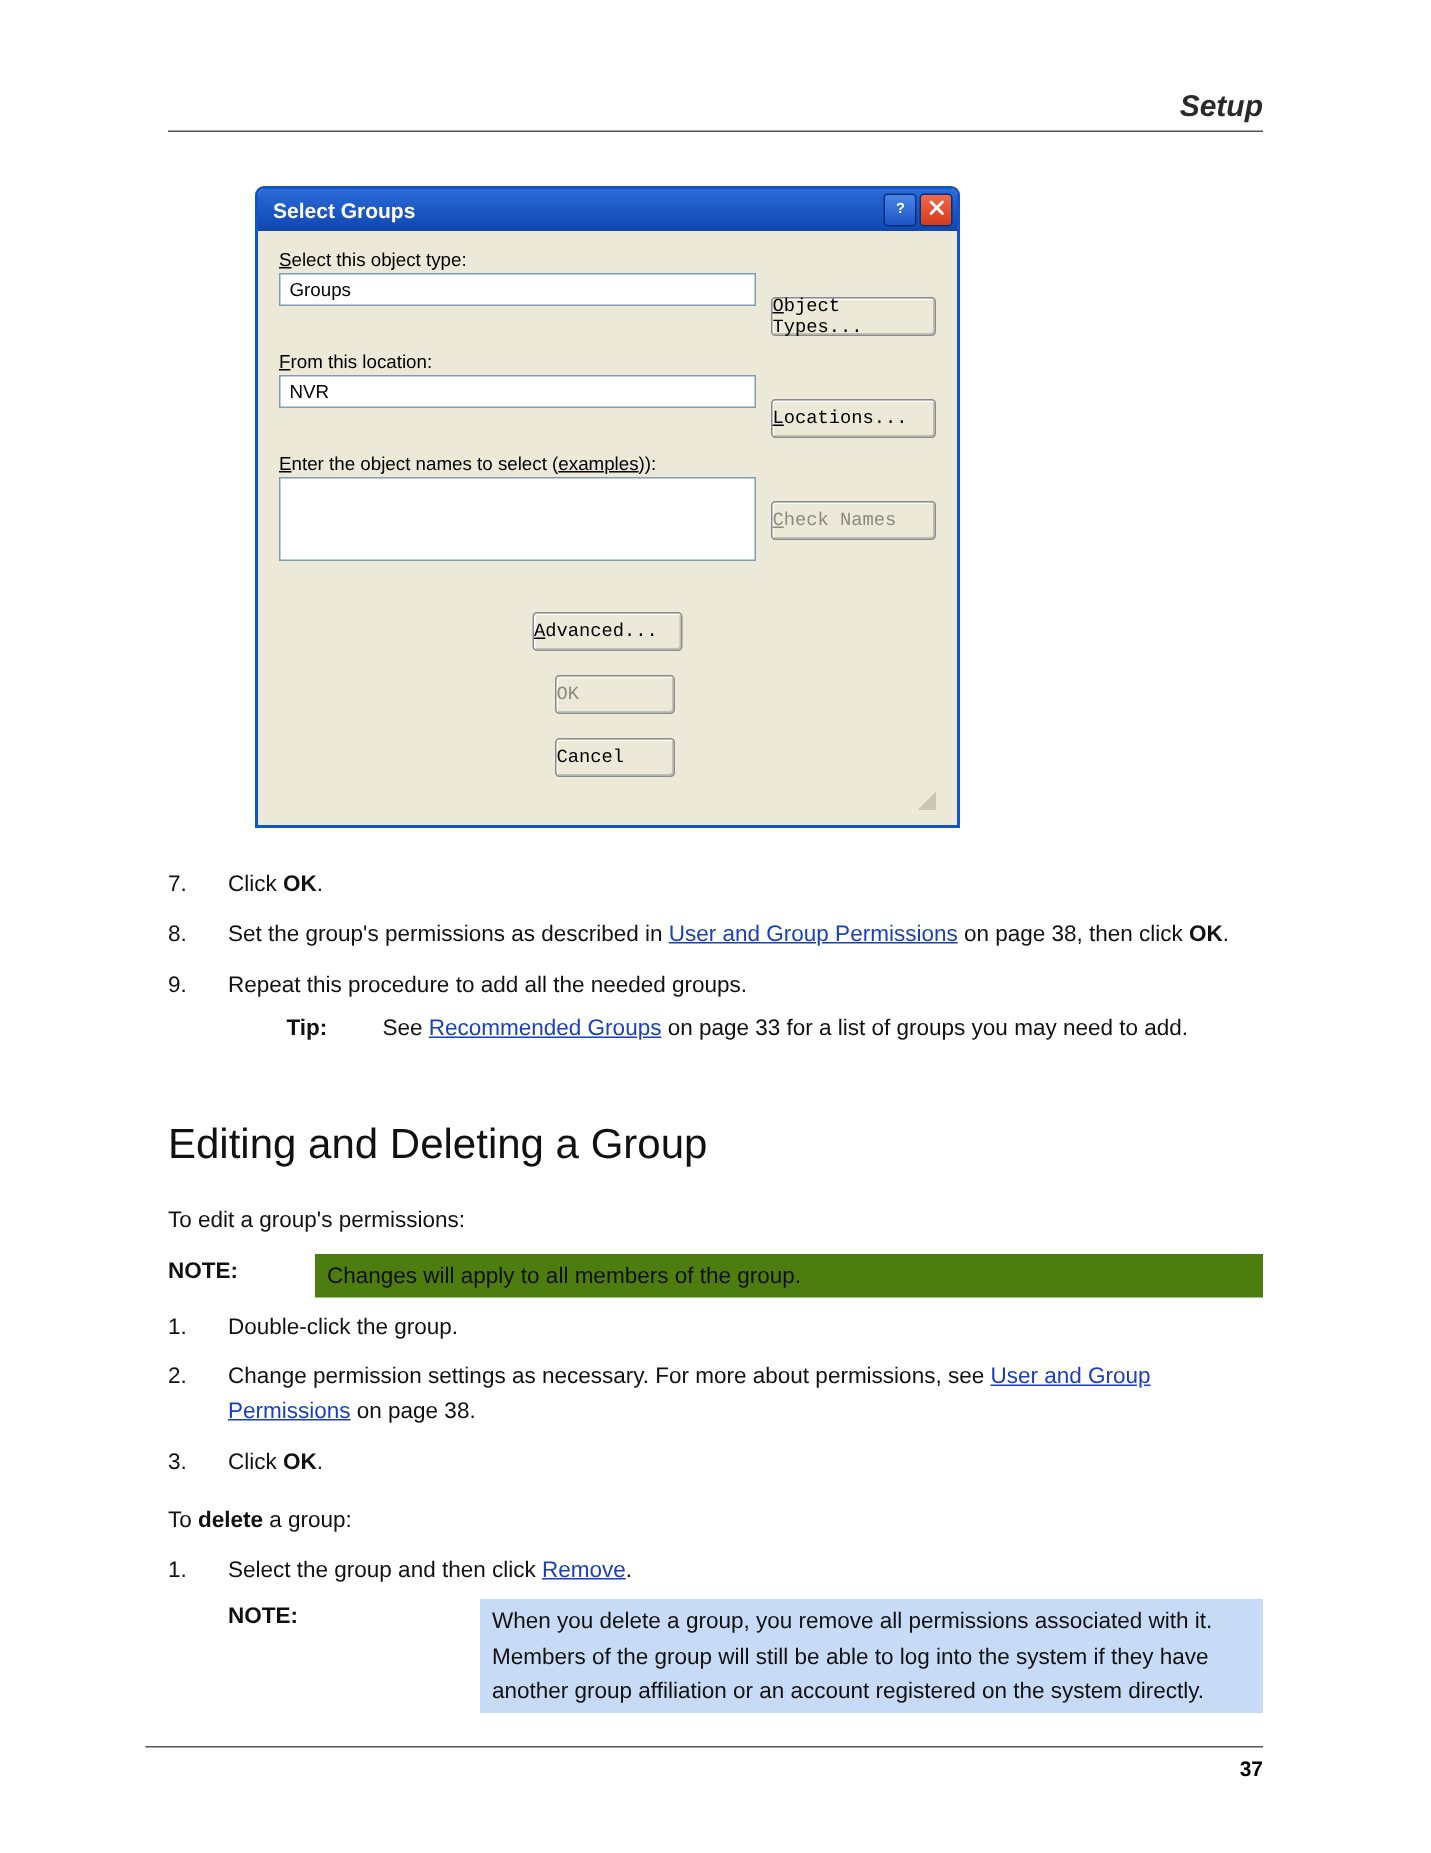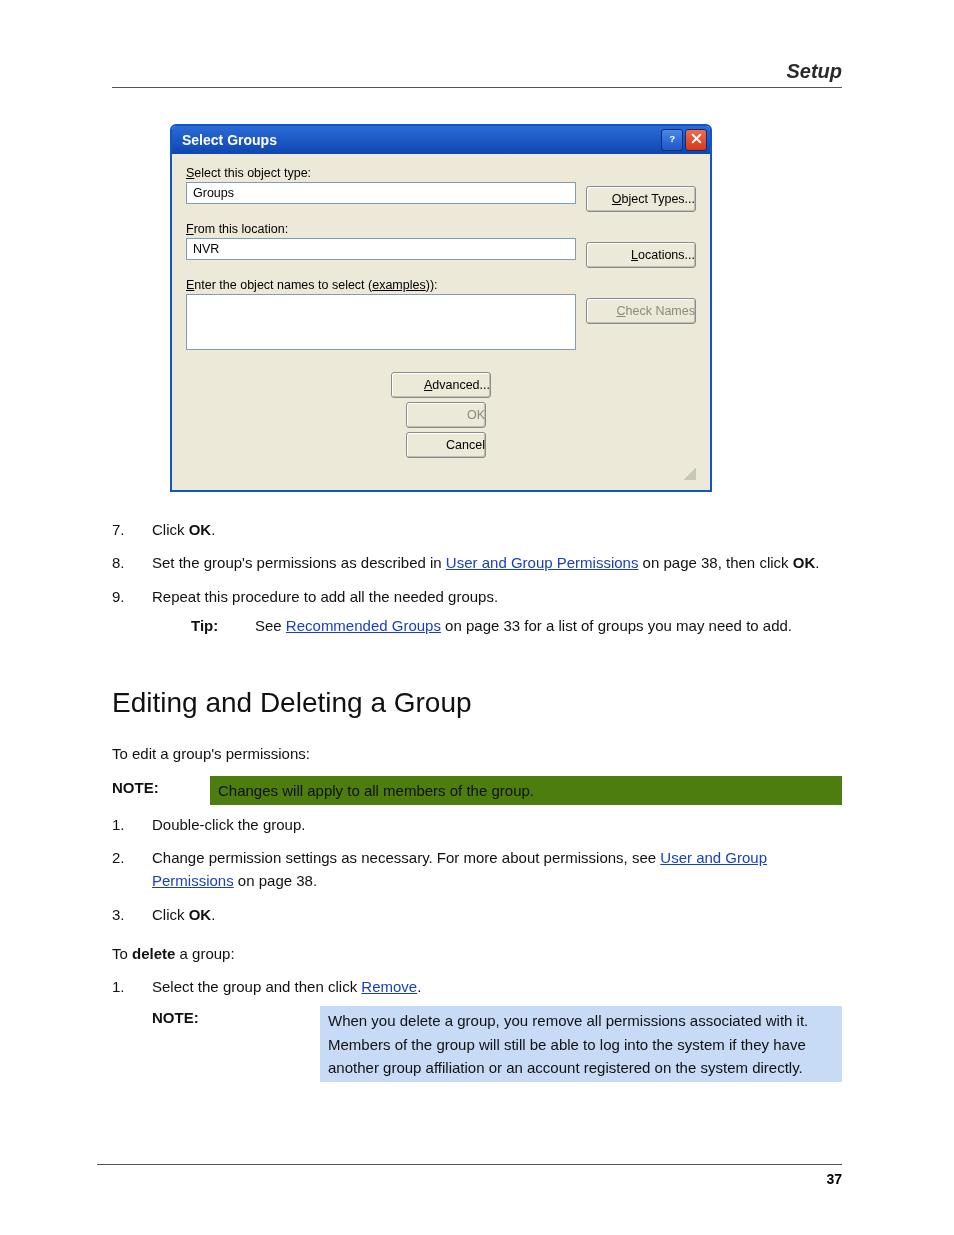--- a/index.html
+++ b/index.html
@@ -24,21 +24,21 @@
     font-size: 20px;
     color: #2a2a2a;
     border-bottom: 1px solid #555;
     padding-bottom: 4px;
     margin-bottom: 36px;
     font-family: Arial, sans-serif;
   }
   
   .dialog-wrap {
     margin: 0 0 0 58px;
-    width: 542px;
+    width: 470px;
   }
   .dialog {
     border: 2px solid #1156c4;
     border-radius: 6px 6px 0 0;
     background: #ece9d8;
     font-family: Tahoma, Arial, sans-serif;
     font-size: 12.5px;
     color: #000;
     overflow: hidden;
   }
@@ -113,28 +113,28 @@
     color: #000;
     font-family: Tahoma, Arial, sans-serif;
   }
   .win-btn {
     width: 108px;
     height: 24px;
     background: #ece9d8;
     border: 1px solid #8b8b8b;
     border-radius: 3px;
     font-size: 12.5px;
-    font-family: Liberation Sans, sans-serif;
+    font-family: Liberation Mono, monospace;
     color: #000;
     display: flex;
     align-items: center;
-    justify-content: flex-end;
+    justify-content: flex-start;
     box-shadow: inset 1px 1px 0 #fff, inset -1px -1px 0 #c0c0b0;
     margin-left: 10px;
-    margin-top: 4px;
+    margin-top: 16px;
   }
   .win-btn.disabled { color: #8a8a7e; }
   .btn-col {
     display: flex;
     flex-direction: column;
     justify-content: flex-start;
   }
   .underline-first { text-decoration: underline; text-decoration-thickness: 1px; text-underline-offset: 1px;}
   .examples-link { color: #000000; text-decoration: underline; }
   .dlg-footer {

